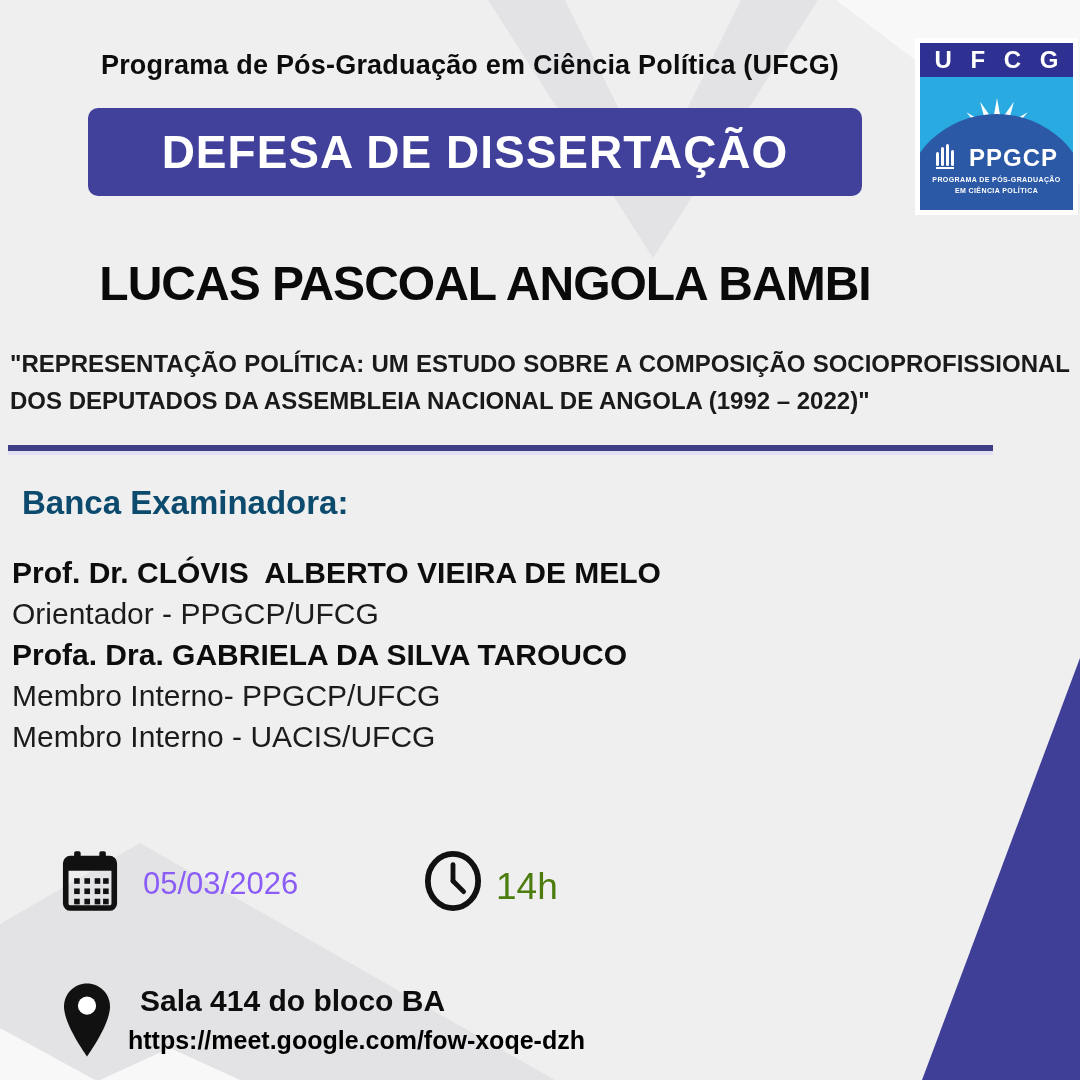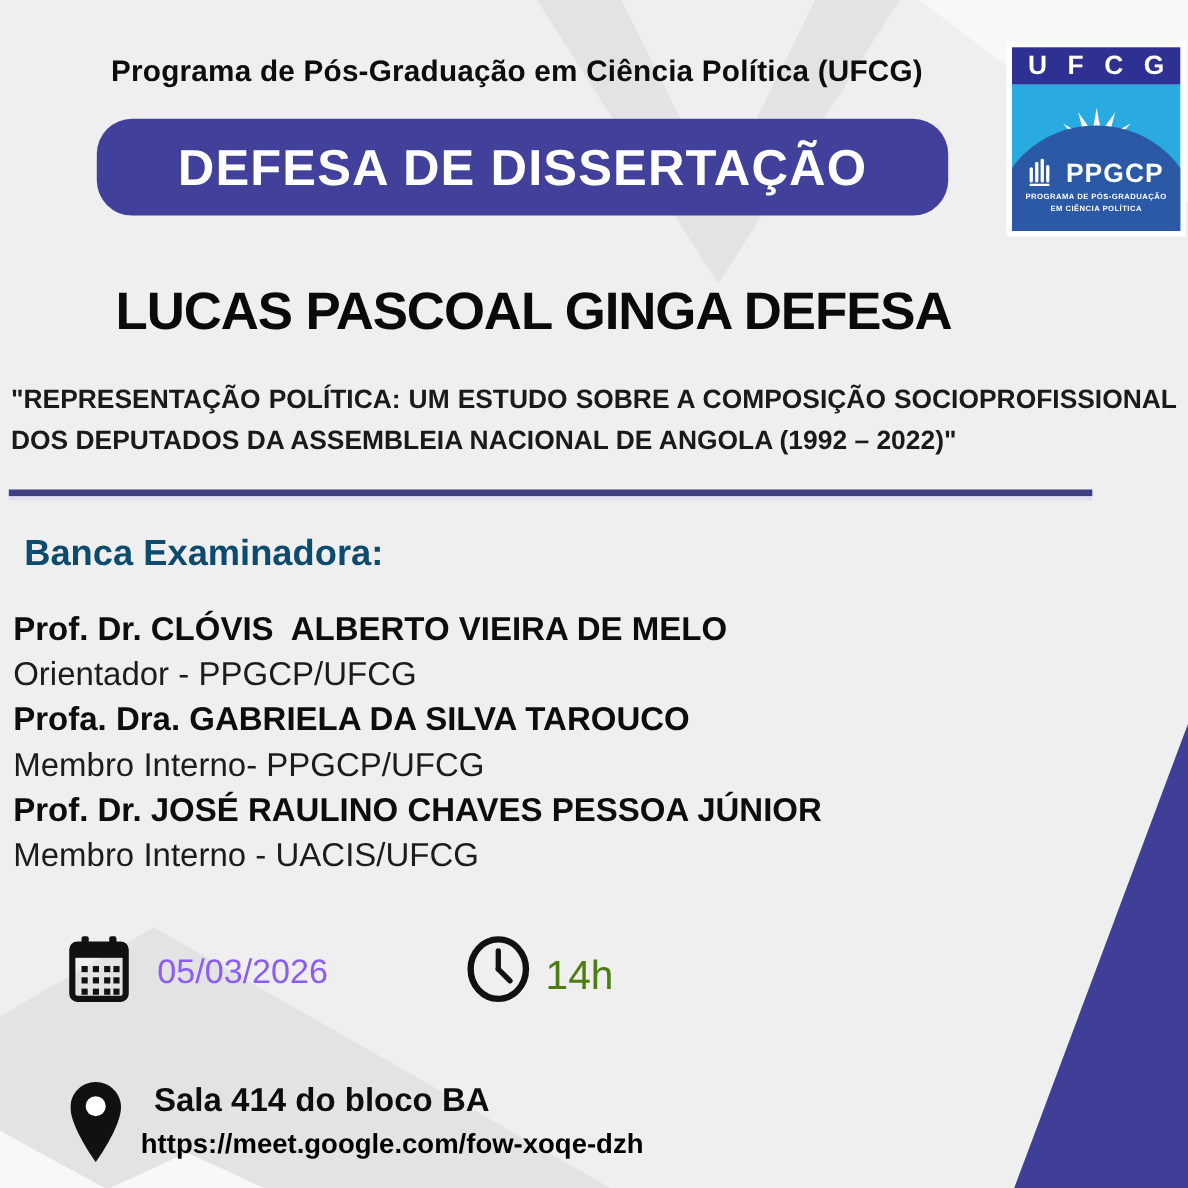--- a/index.html
+++ b/index.html
@@ -13,21 +13,21 @@
   .bg-shapes{position:absolute;inset:0;z-index:0;}
   .layer{position:absolute;z-index:2;}
 
   
   .program-title{
     left:30px;top:50px;width:880px;text-align:center;
     font-size:27px;font-weight:bold;color:#0d0d0d;letter-spacing:.2px;
   }
   .banner{
     left:88px;top:108px;width:774px;height:88px;background:#41419c;
-    border-radius:32px;display:flex;align-items:center;justify-content:center;
+    border-radius:10px;display:flex;align-items:center;justify-content:center;
   }
   .banner-text{
     color:#ffffff;font-size:46px;font-weight:bold;letter-spacing:1px;white-space:nowrap;
   }
 
   
   .logo-card{left:915px;top:38px;width:163px;height:177px;background:#ffffff;}
   .logo-band{
     position:absolute;left:5px;top:5px;width:153px;height:34px;background:#2e3192;
     display:flex;align-items:center;justify-content:center;
@@ -135,37 +135,36 @@
         </svg>
         <span class="logo-acronym">PPGCP</span>
       </div>
       <div class="logo-caption">
         <div>PROGRAMA DE PÓS-GRADUAÇÃO</div>
         <div>EM CIÊNCIA POLÍTICA</div>
       </div>
     </div>
   </div>
 
-  <div class="layer candidate-name">LUCAS PASCOAL GINGA DEFESA</div>
+  <div class="layer candidate-name">LUCAS PASCOAL ANGOLA BAMBI</div>
 
   <div class="layer thesis">
     <div class="thesis-line1">"REPRESENTAÇÃO POLÍTICA: UM ESTUDO SOBRE A COMPOSIÇÃO SOCIOPROFISSIONAL</div>
     <div class="thesis-line2">DOS DEPUTADOS DA ASSEMBLEIA NACIONAL DE ANGOLA (1992 – 2022)"</div>
   </div>
 
   <div class="layer divider"></div>
 
   <div class="layer banca-heading">Banca Examinadora:</div>
 
   <div class="layer committee">
     <div class="member-name">Prof. Dr. CLÓVIS  ALBERTO VIEIRA DE MELO</div>
     <div class="member-role">Orientador - PPGCP/UFCG</div>
     <div class="member-name">Profa. Dra. GABRIELA DA SILVA TAROUCO</div>
     <div class="member-role">Membro Interno- PPGCP/UFCG</div>
-    <div class="member-name">Prof. Dr. JOSÉ RAULINO CHAVES PESSOA JÚNIOR</div>
     <div class="member-role">Membro Interno - UACIS/UFCG</div>
   </div>
 
   <div class="layer cal-wrap">
     <svg class="icon" width="56" height="62" viewBox="0 0 60 66" aria-hidden="true">
       <rect x="13" y="1" width="7" height="13" rx="2" fill="#111"></rect>
       <rect x="40" y="1" width="7" height="13" rx="2" fill="#111"></rect>
       <rect x="4" y="9" width="52" height="53" rx="5" fill="none" stroke="#111" stroke-width="6"></rect>
       <rect x="4" y="9" width="52" height="13" fill="#111"></rect>
       <g fill="#111">

